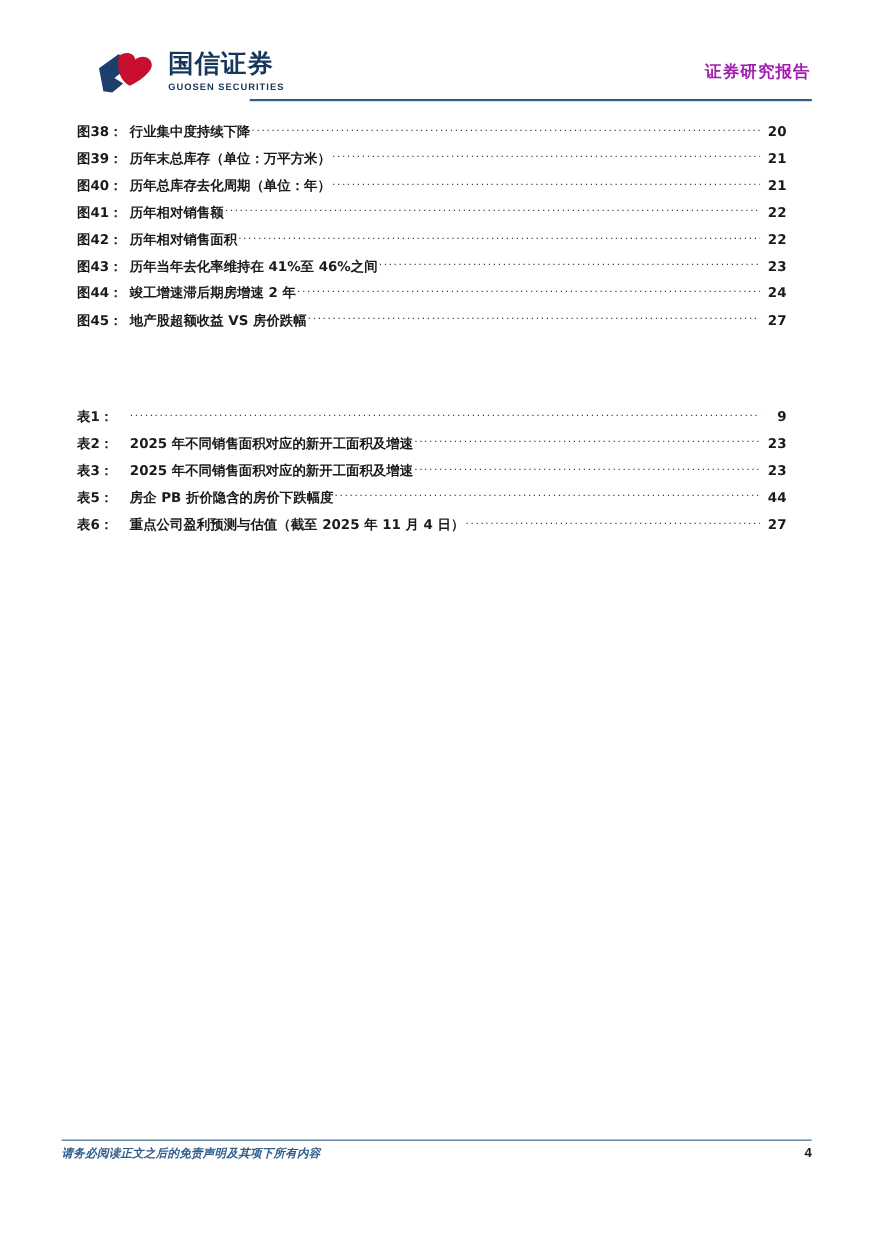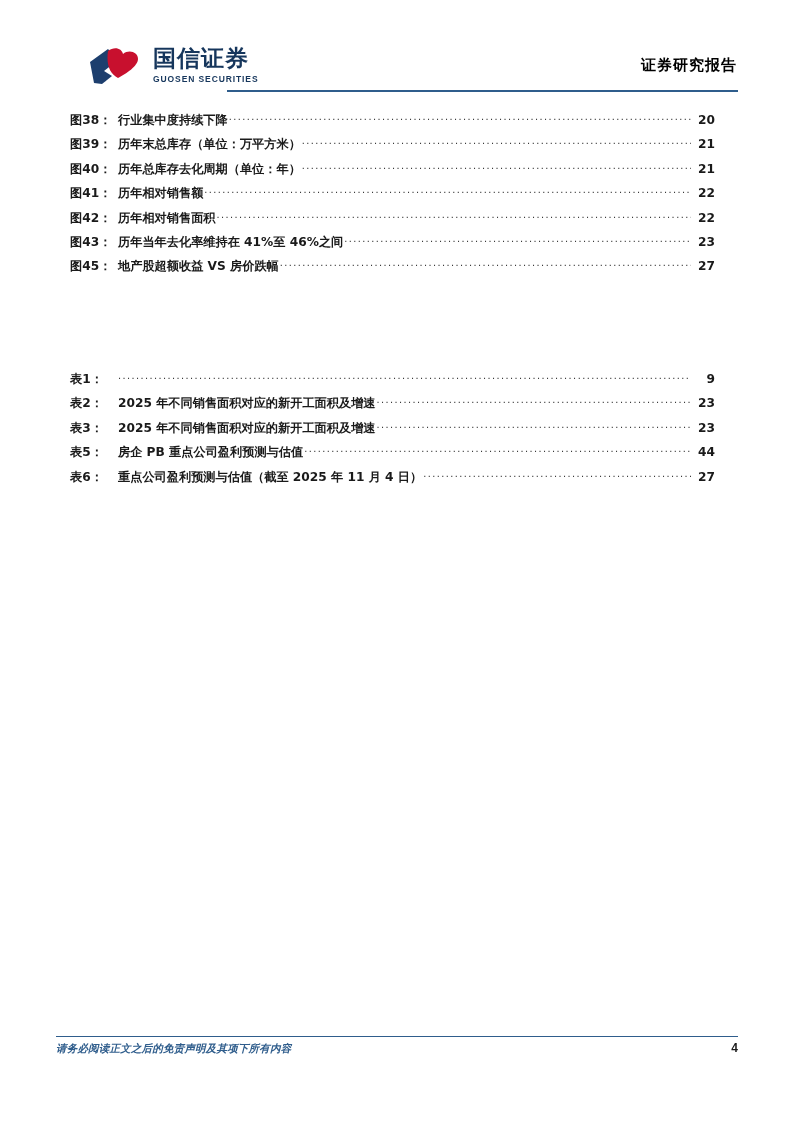--- a/index.html
+++ b/index.html
@@ -72,21 +72,21 @@
     margin-top: 2px;
     white-space: nowrap;
   }
   .header-title {
     position: absolute;
     right: 56px;
     top: 56px;
     font-family: "DejaVu Sans", "Liberation Sans", sans-serif;
     font-size: 15px;
     font-weight: 700;
-    color: #000000;
+    color: #a21caf;
     letter-spacing: 1px;
     white-space: nowrap;
   }
   .header-rule {
     position: absolute;
     left: 227px;
     top: 90px;
     width: 511px;
     height: 0;
     border-top: 2px solid #2f5d8c;
@@ -242,20 +242,26 @@
         <span class="toc-dots"></span>
         <span class="toc-page">22</span>
       </div>
       <div class="toc-row">
         <span class="toc-label">图43：</span>
         <span class="toc-title">历年当年去化率维持在 41%至 46%之间</span>
         <span class="toc-dots"></span>
         <span class="toc-page">23</span>
       </div>
       <div class="toc-row">
+        <span class="toc-label">图44：</span>
+        <span class="toc-title">竣工增速滞后期房增速 2 年</span>
+        <span class="toc-dots"></span>
+        <span class="toc-page">24</span>
+      </div>
+      <div class="toc-row">
         <span class="toc-label">图45：</span>
         <span class="toc-title">地产股超额收益 VS 房价跌幅</span>
         <span class="toc-dots"></span>
         <span class="toc-page">27</span>
       </div>
     </div>
 
   <div class="toc-block" id="table-list">
       <div class="toc-row">
         <span class="toc-label">表1：</span>
@@ -269,21 +275,21 @@
         <span class="toc-page">23</span>
       </div>
       <div class="toc-row">
         <span class="toc-label">表3：</span>
         <span class="toc-title">2025 年不同销售面积对应的新开工面积及增速</span>
         <span class="toc-dots"></span>
         <span class="toc-page">23</span>
       </div>
       <div class="toc-row">
         <span class="toc-label">表5：</span>
-        <span class="toc-title">房企 PB 重点公司盈利预测与估值</span>
+        <span class="toc-title">房企 PB 折价隐含的房价下跌幅度</span>
         <span class="toc-dots"></span>
         <span class="toc-page">44</span>
       </div>
       <div class="toc-row">
         <span class="toc-label">表6：</span>
         <span class="toc-title">重点公司盈利预测与估值（截至 2025 年 11 月 4 日）</span>
         <span class="toc-dots"></span>
         <span class="toc-page">27</span>
       </div>
     </div>

